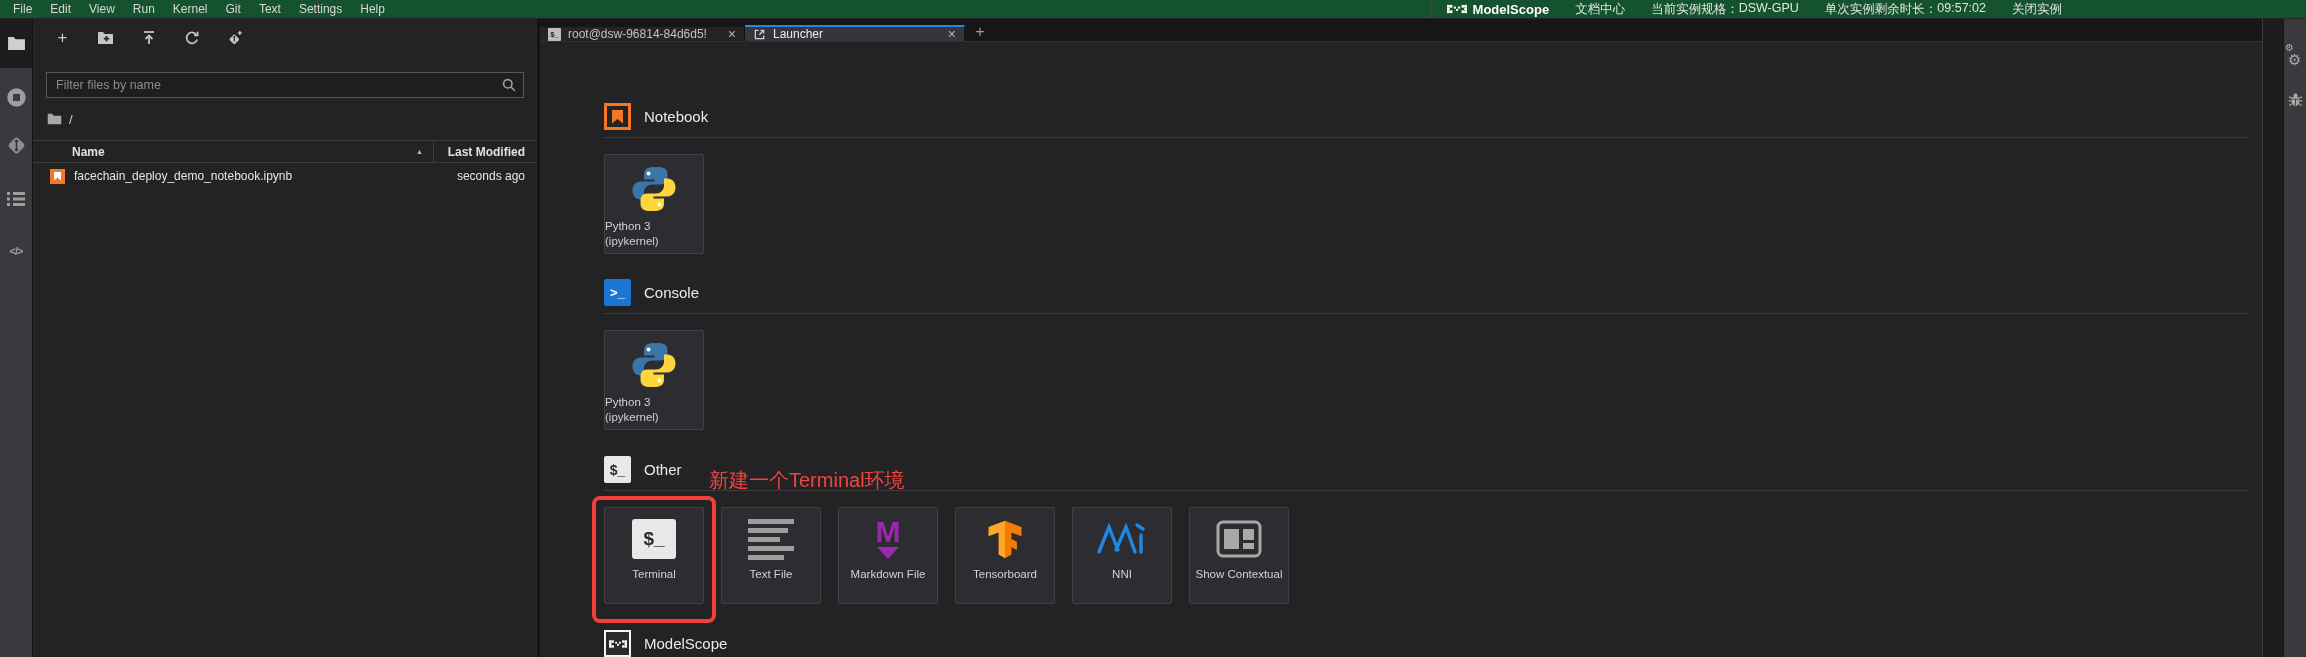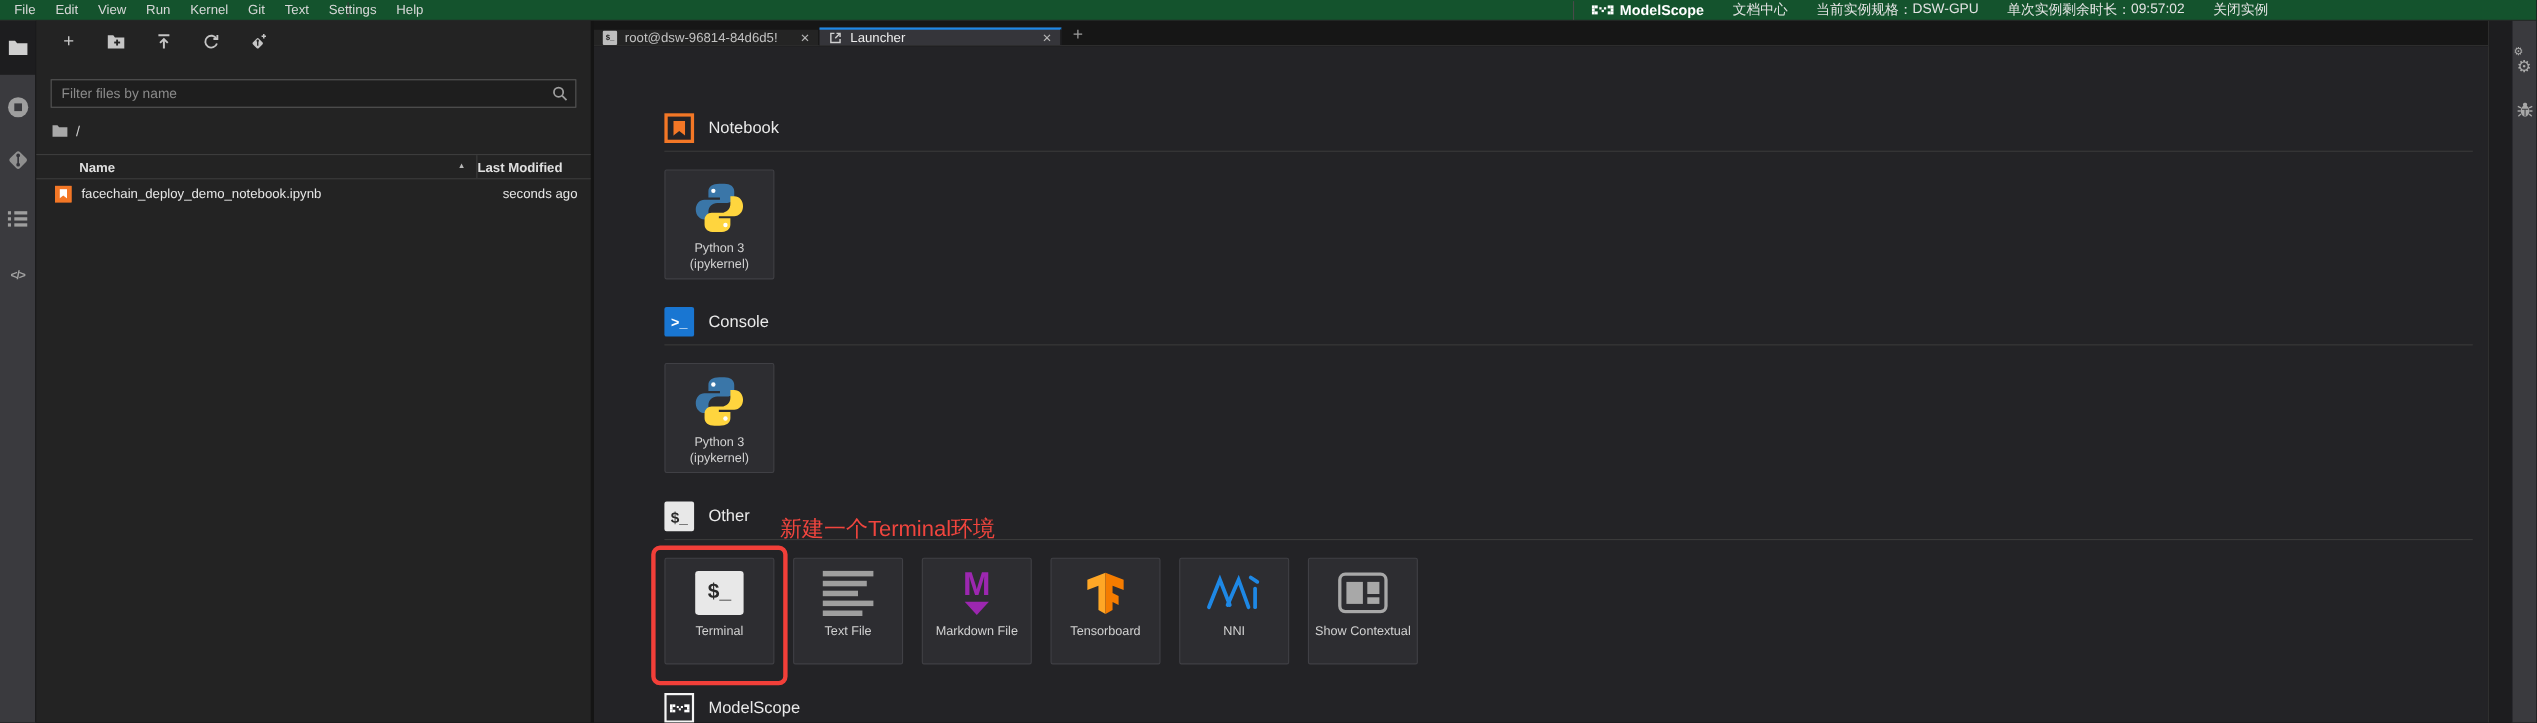--- a/index.html
+++ b/index.html
@@ -46,21 +46,21 @@
   .filter-input::placeholder { color:#8b8b8b; }
   .filter-search { position:absolute; right:8px; top:6px; }
   .crumb { margin-top:12px; height:18px; display:flex; align-items:center; gap:7px; padding-left:14px; }
   .crumb-txt { color:#cfcfcf; font-size:13px; }
   .fhead { margin-top:12px; height:23px; display:flex; align-items:center;
     border-top:1px solid #3c3c3c; border-bottom:1px solid #3c3c3c;padding-left:16px; }
   .fhead-name { width:385px; display:flex; align-items:center; padding-left:23px;
     border-right:1px solid #3c3c3c; height:100%; }
   .fhead-label { color:#e0e0e0; font-size:12px; font-weight:bold; }
   .sort-caret { margin-left:auto; margin-right:10px; color:#b8b8b8; font-size:7px; }
-  .fhead-mod { flex:1; padding-right:12px; color:#e0e0e0;
+  .fhead-mod { flex:1; text-align:right; padding-right:12px; color:#e0e0e0;
     font-size:12px; font-weight:bold; }
   .frow { height:26px; display:flex; align-items:center; padding-left:17px; }
   .frow-name { color:#e6e6e6; font-size:12px; margin-left:9px; }
   .frow-mod { margin-left:auto; padding-right:12px; color:#e6e6e6; font-size:12px; }
 
   
   .nb-ico { border:2px solid #f37726; background:#f37726; display:inline-flex;
     align-items:center; justify-content:center; }
   .nb-ico-inner { background:#ffffff; }
 
@@ -85,21 +85,21 @@
   .launcher { flex:1; background:#232326; overflow:hidden; padding:61px 14px 0 35px; }
   .section { position:relative;padding-left:29px; }
   .sec-head { display:flex; align-items:center; gap:13px; height:27px; }
   .sec-title { font-size:15px; color:#eaeaea; }
   .sec-div { border-bottom:1px solid #3a3a3a; margin-top:7px; }
   .cards { display:flex; gap:17px; margin-top:16px; }
   .card { width:100px; background:#2d2d31; border:1px solid #404045; border-radius:2px;
     display:flex; flex-direction:column; align-items:center; }
   .card-py { height:100px; }
   .card-other { height:97px; }
-  .clabel { font-size:11.5px; color:#d2d2d2; text-align:center; line-height:1.3; margin-top:5px; }
+  .clabel { font-size:11.5px; color:#d2d2d2; line-height:1.3; margin-top:5px; }
   .cicon { margin-top:9px; height:50px; display:flex; align-items:center; justify-content:center; }
   .cicon-sm { margin-top:8px; height:46px; display:flex; align-items:center; justify-content:center; }
   .card-wrap { position:relative; }
   .hl-box { position:absolute; left:-12px; top:-11px; width:124px; height:127px;
     border:4px solid #f23f39; border-radius:8px; pointer-events:none; }
   .annotation { position:absolute; left:134px; top:11px; font-size:20px; font-weight:normal;
     color:#f0453e; white-space:nowrap; z-index:3; }
 
   
   .nbsec-ico { width:27px; height:27px; border:3px solid #f37726; display:flex;

